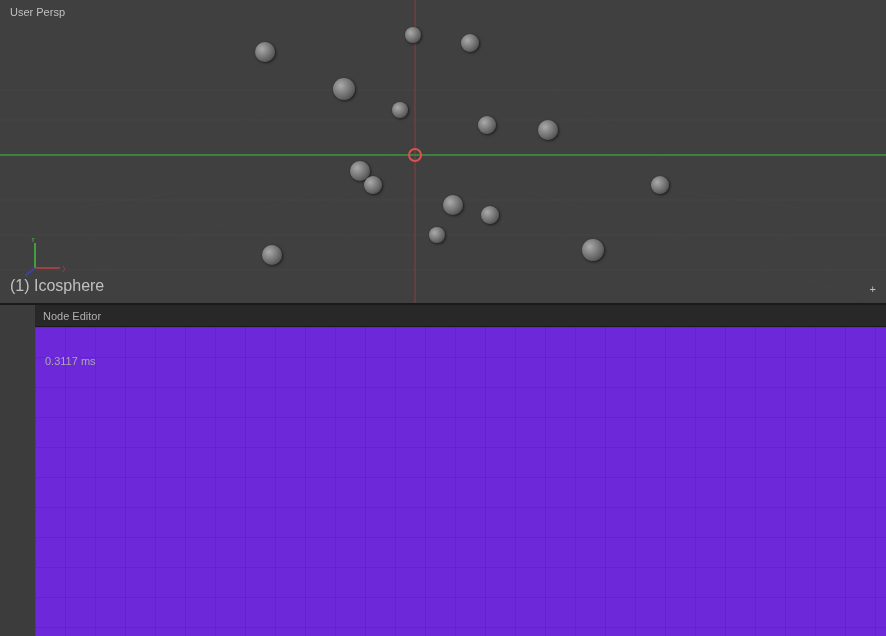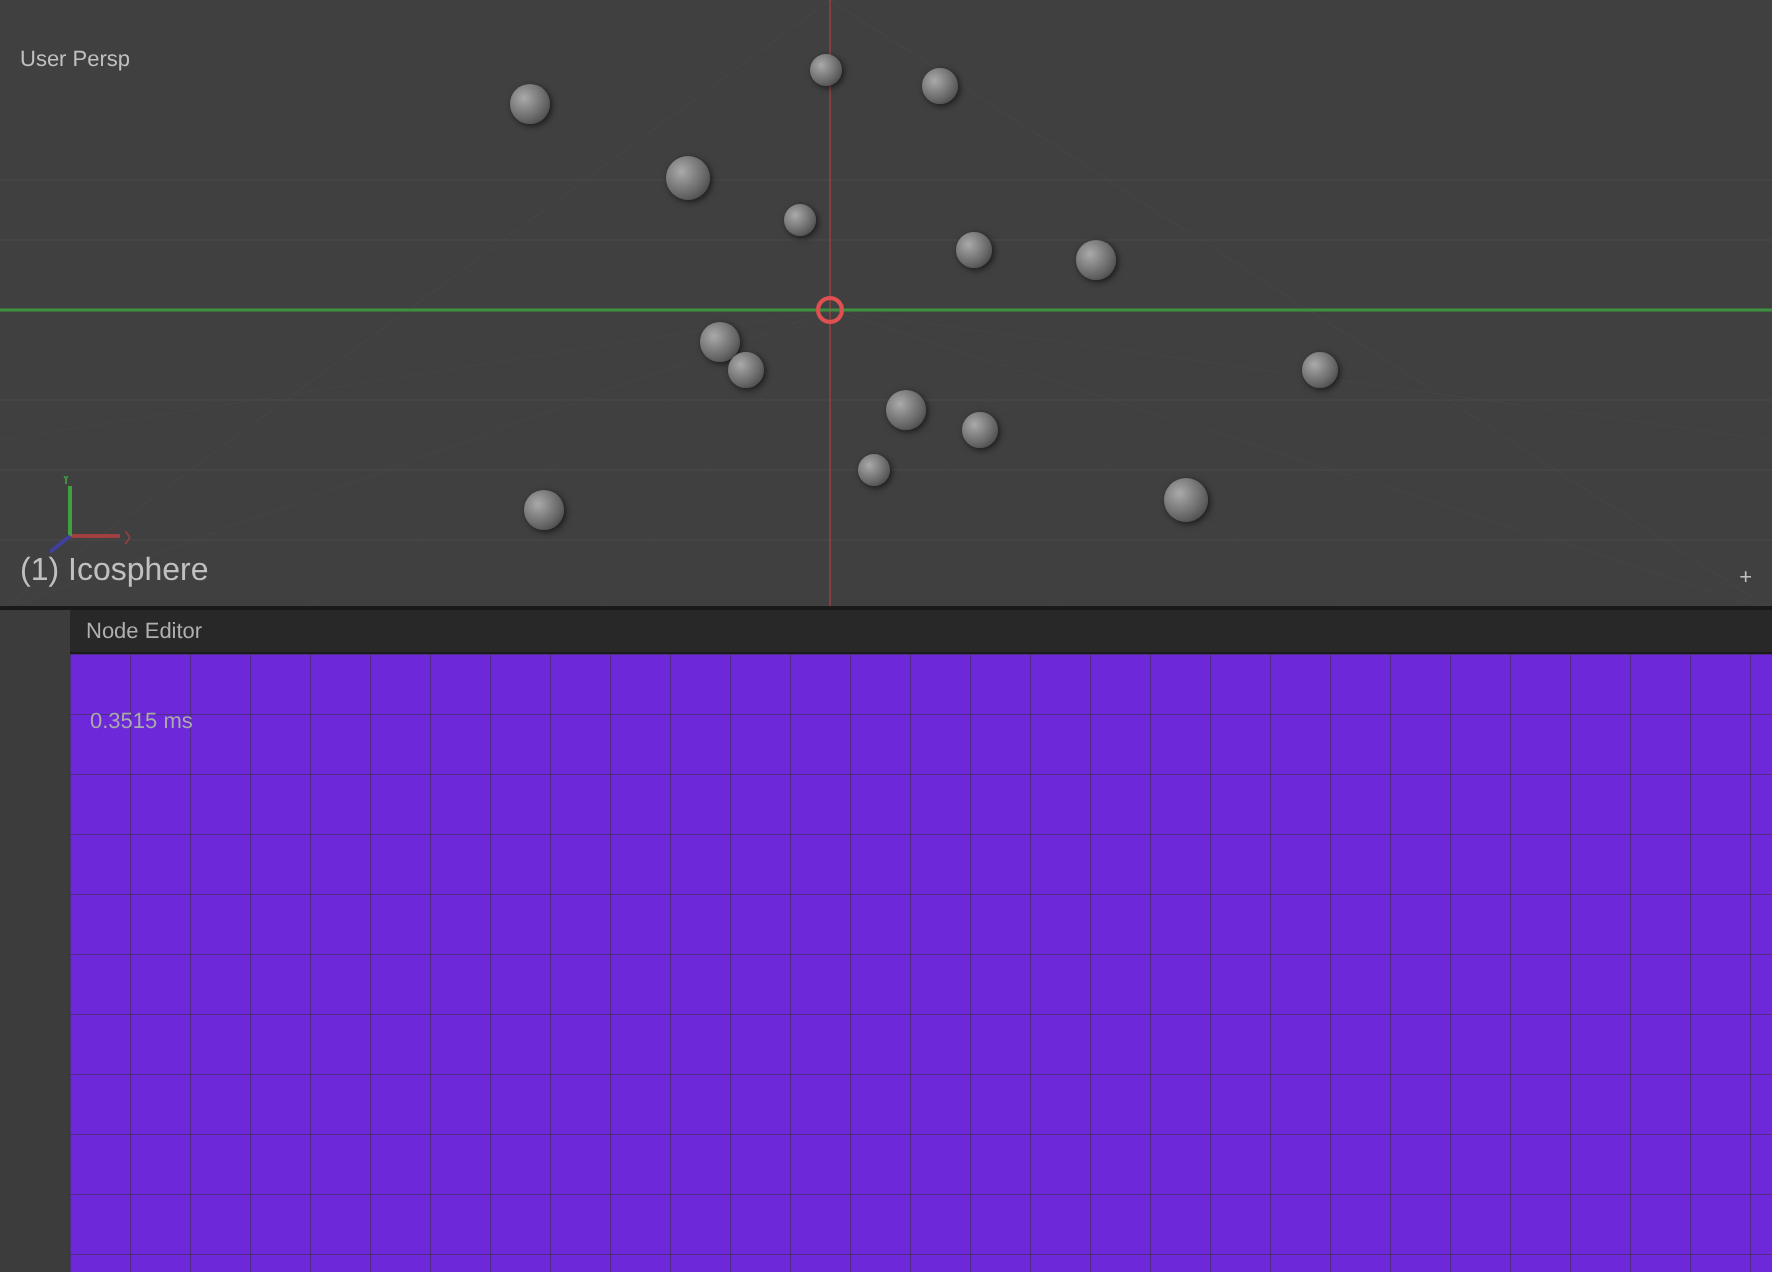--- a/index.html
+++ b/index.html
@@ -25,21 +25,21 @@
 
     
     #grid-canvas {
       position: absolute;
       top: 0; left: 0;
       width: 100%; height: 100%;
     }
 
     .viewport-label {
       position: absolute;
-      top: 24px; left: 10px;
+      top: 6px; left: 10px;
       color: #c0c0c0;
       font-size: 11px;
       text-align: right;
     }
 
     .viewport-corner {
       position: absolute;
       bottom: 8px; right: 10px;
       color: #c0c0c0;
       font-size: 11px;
@@ -214,21 +214,21 @@
 
     <svg style="position:absolute;top:0;left:0;width:100%;height:100%;pointer-events:none;">
       <defs>
         <pattern id="ngrid" x="0" y="0" width="30" height="30" patternUnits="userSpaceOnUse">
           <path d="M 30 0 L 0 0 0 30" fill="none" stroke="#333" stroke-width="0.5"></path>
         </pattern>
       </defs>
       <rect width="100%" height="100%" fill="url(#ngrid)"></rect>
     </svg>
 
-    <div class="ne-timing">0.3515 ms</div>
+    <div class="ne-timing">0.3117 ms</div>
 
     <svg class="connections-svg">
 
       <path d="M 330 440 C 360 440, 340 460, 348 460" stroke="#888" stroke-width="2" fill="none"></path>
 
       <path d="M 330 440 C 360 440, 330 505, 348 505" stroke="#888" stroke-width="2" fill="none"></path>
 
       <path d="M 490 355 C 510 355, 498 355, 500 355" stroke="#888" stroke-width="2" fill="none"></path>
 
       <path d="M 490 505 C 510 505, 498 460, 490 460" stroke="#888" stroke-width="2" fill="none"></path>

